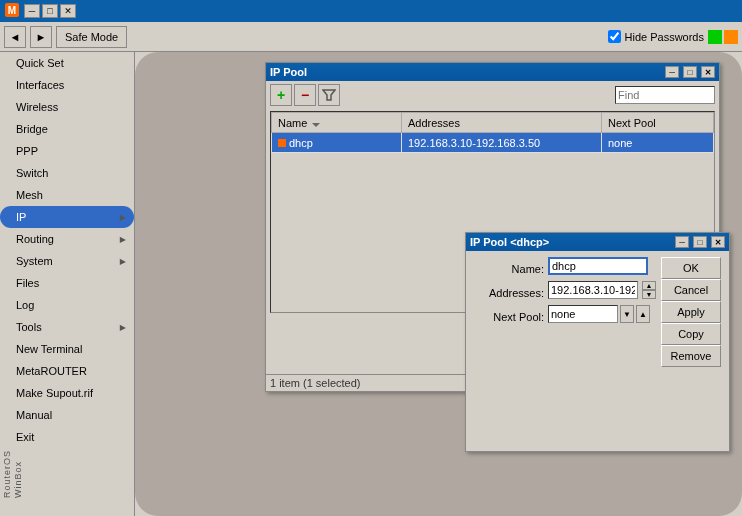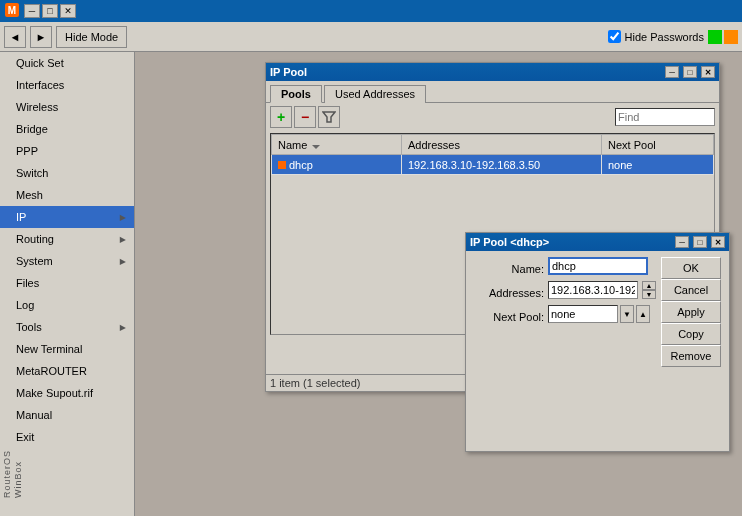--- a/index.html
+++ b/index.html
@@ -100,31 +100,33 @@
       padding: 3px 8px 3px 16px;
       cursor: pointer;
       display: flex;
       align-items: center;
       justify-content: space-between;
       height: 22px;
     }
     .sidebar-item.active {
       background: #316ac5;
       color: white;
+      border-radius: 11px;
     }
     .sidebar-arrow {
       font-size: 8px;
       color: #555;
     }
 
     
     .content {
       flex: 1;
       background: #b0a8a0;
       position: relative;
+      border-radius: 23px;
     }
 
     
     .window {
       position: absolute;
       background: #d4d0c8;
       border: 1px solid #888;
       box-shadow: 2px 2px 4px rgba(0,0,0,0.3);
     }
     .window-titlebar {
@@ -421,21 +423,21 @@
   <div class="title-bar-buttons">
     <div class="title-btn">─</div>
     <div class="title-btn">□</div>
     <div class="title-btn">✕</div>
   </div>
 </div>
 
 <div class="toolbar">
   <div class="toolbar-btn">◄</div>
   <div class="toolbar-btn">►</div>
-  <div class="toolbar-btn safe-mode-btn">Hide Mode</div>
+  <div class="toolbar-btn safe-mode-btn">Safe Mode</div>
   <div class="hide-passwords">
     <input type="checkbox" checked="" style="">
     <span>Hide Passwords</span>
     <div class="status-lights">
       <div class="light light-green"></div>
       <div class="light light-orange"></div>
     </div>
   </div>
 </div>
 
@@ -512,24 +514,20 @@
   <div class="content">
 
     <div class="window ip-pool-window">
       <div class="window-titlebar">
         <span class="win-title">IP Pool</span>
         <div class="win-btn">─</div>
         <div class="win-btn">□</div>
         <div class="win-btn">✕</div>
       </div>
 
-      <div class="tab-bar">
-        <div class="tab active">Pools</div>
-        <div class="tab">Used Addresses</div>
-      </div>
 
       <div class="toolbar-row">
         <div class="icon-btn" style="color:#0a0; font-weight:bold; font-size:14px;">+</div>
         <div class="icon-btn" style="color:#a00; font-weight:bold; font-size:14px;">−</div>
         <div class="icon-btn">
           <svg width="14" height="14" viewBox="0 0 14 14">
             <polygon points="1,2 13,2 9,7 9,12 5,12 5,7" fill="none" stroke="#555" stroke-width="1.5"></polygon>
           </svg>
         </div>
         <input class="find-input" type="text" placeholder="Find" style="">

